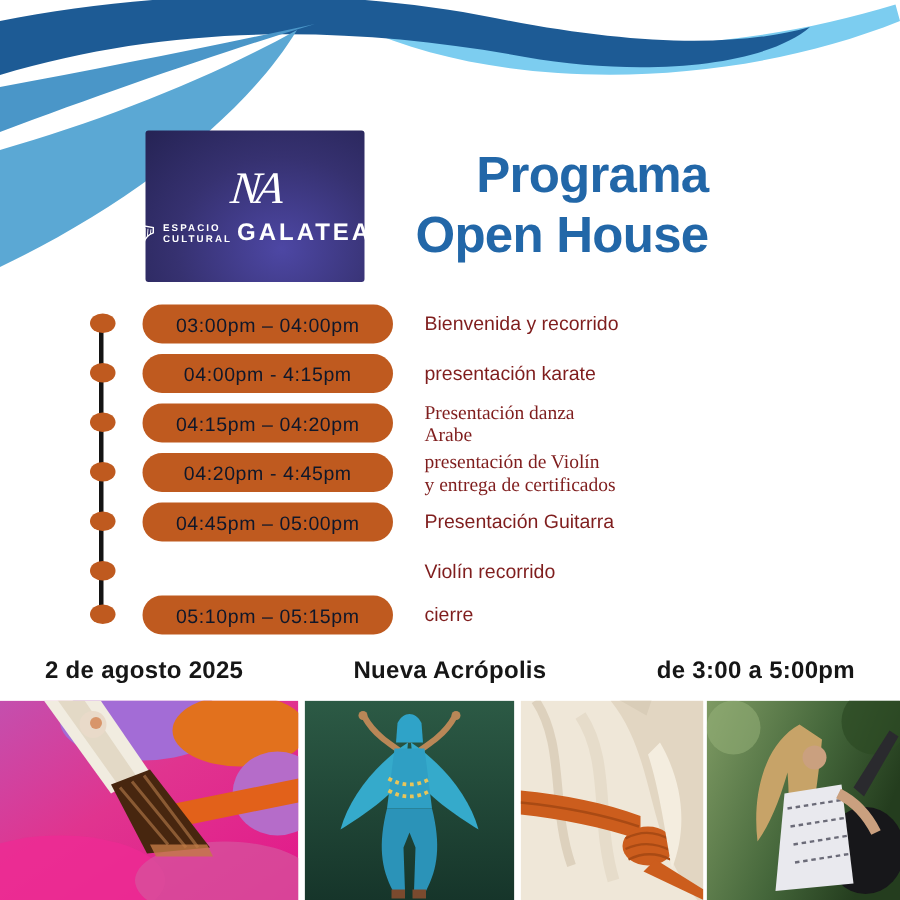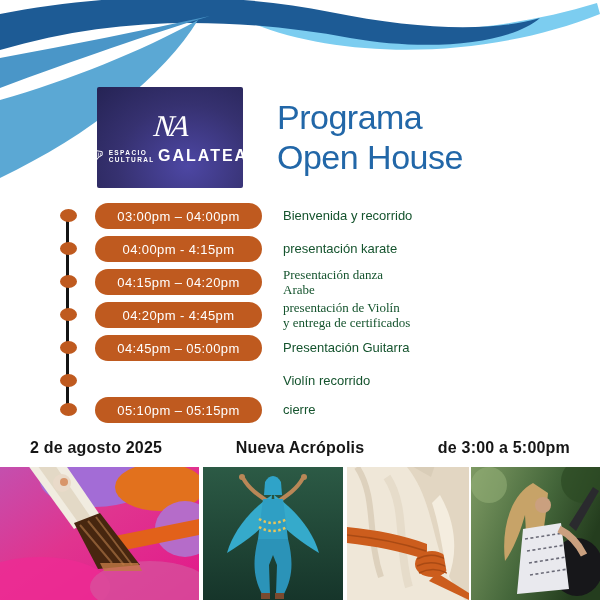--- a/index.html
+++ b/index.html
@@ -23,37 +23,37 @@
     font-size:30px; letter-spacing:-3px; line-height:1; transform:skewX(-6deg);
     margin-bottom:6px;
   }
   .logo-row { display:flex; align-items:center; gap:5px; }
   .logo-text-col { display:flex; flex-direction:row; align-items:center; }
   .logo-small { font-size:6.5px; font-weight:bold; letter-spacing:1.4px; }
   .logo-big { font-size:16px; font-weight:bold; letter-spacing:2px; line-height:1.1; }
   
   .title {
     position:absolute; left:277px; top:97px; color:#2267a8;
-    font-size:34px; font-weight:normal; line-height:40px; letter-spacing:-0.5px;
+    font-size:34px; font-weight:bold; line-height:40px; letter-spacing:-0.5px;text-align:right;
   }
   
   .tl-line { position:absolute; left:66px; top:216px; width:3px; height:194px; background:#141414; }
   .tl-row { position:absolute; left:0; width:600px; height:26px; }
   .tl-dot {
     position:absolute; left:60px; top:6px; width:17px; height:13px;
     background:#bf5a1f; border-radius:50%;
   }
   .tl-pill {
     position:absolute; left:95px; top:0; width:167px; height:26px;
-    background:#bf5a1f; border-radius:13px; color:#ffffff;
+    background:#bf5a1f; border-radius:13px; color:#0f172a;
     font-size:13px; letter-spacing:0.4px; display:flex;
     align-items:center; justify-content:center;
   }
   .tl-desc {
-    position:absolute; left:283px; color:#14532d; font-size:13px;
+    position:absolute; left:283px; color:#7f1d1d; font-size:13px;
     line-height:15px; white-space:pre-line;
   }
   .tl-desc.one { top:5px; }
   .tl-desc.two { top:-2px;font-family:Liberation Serif, serif; }
   .r1{top:203px}.r2{top:236px}.r3{top:269px}.r4{top:302px}.r5{top:335px}.r6{top:368px}.r7{top:397px}
   
   .footer-info {
     position:absolute; left:30px; right:30px; top:439px;
     display:flex; justify-content:space-between; align-items:center;
     font-size:16px; font-weight:bold; color:#161616; letter-spacing:0.2px;

